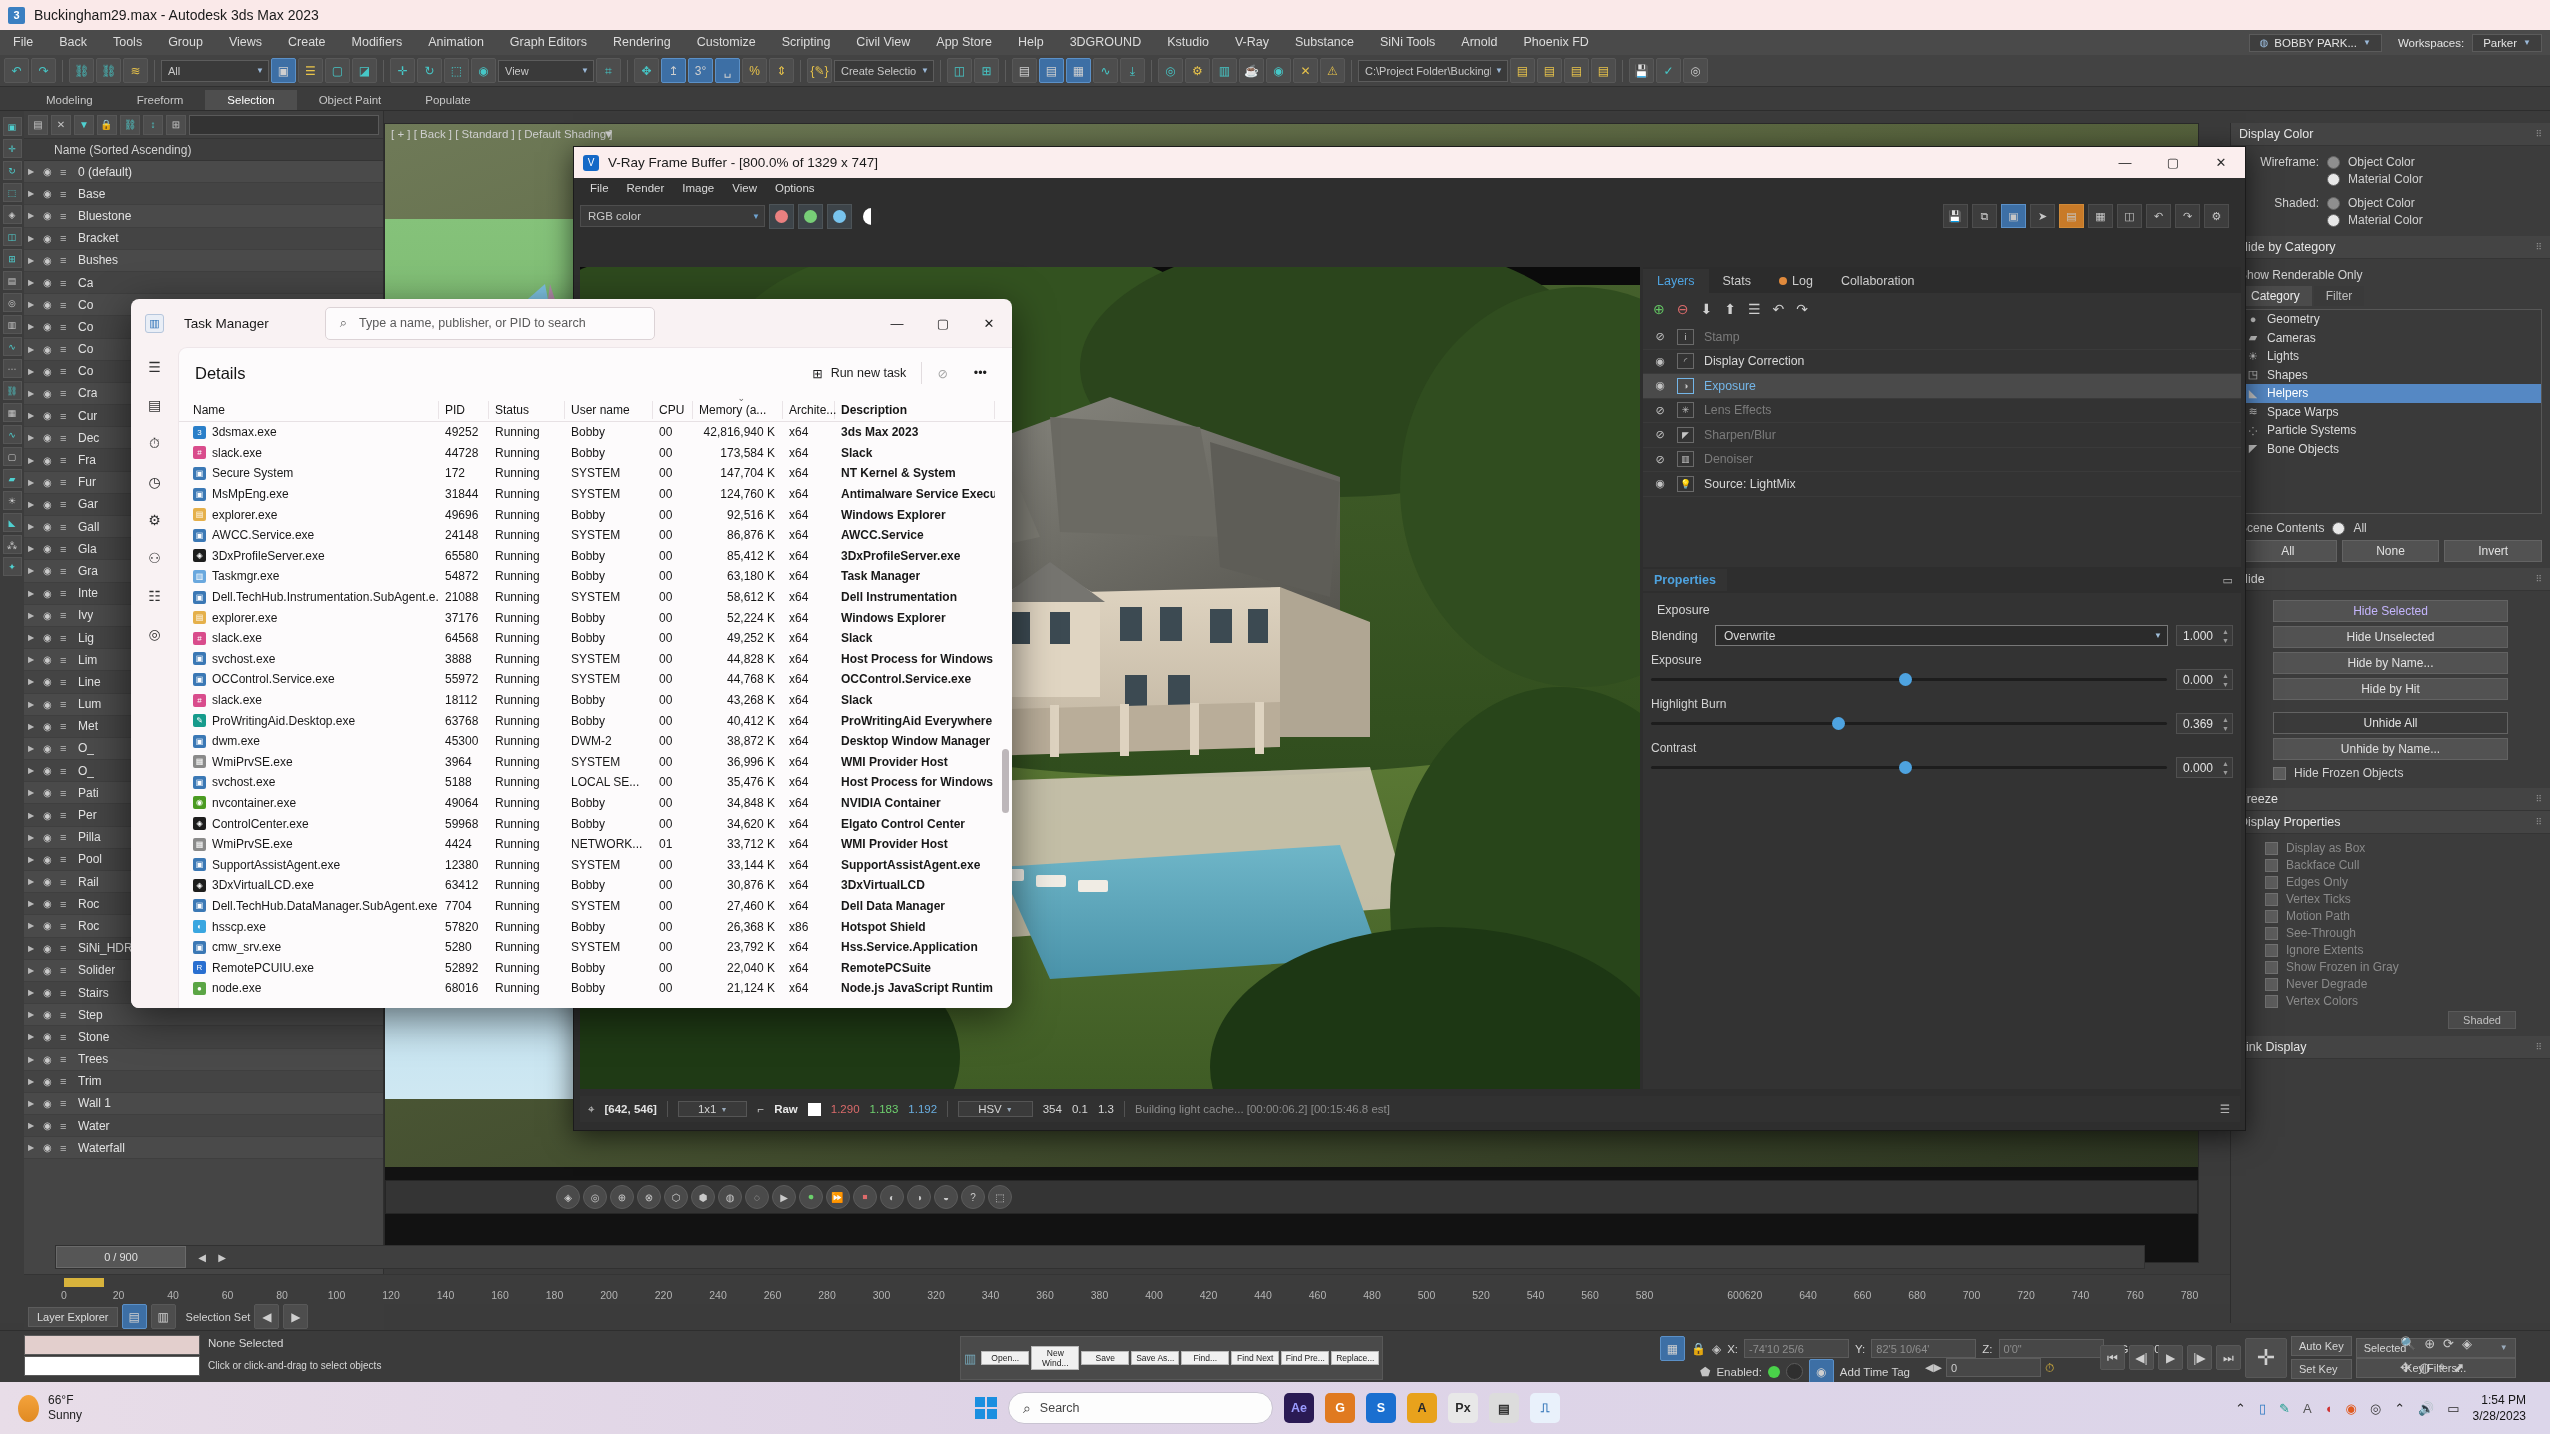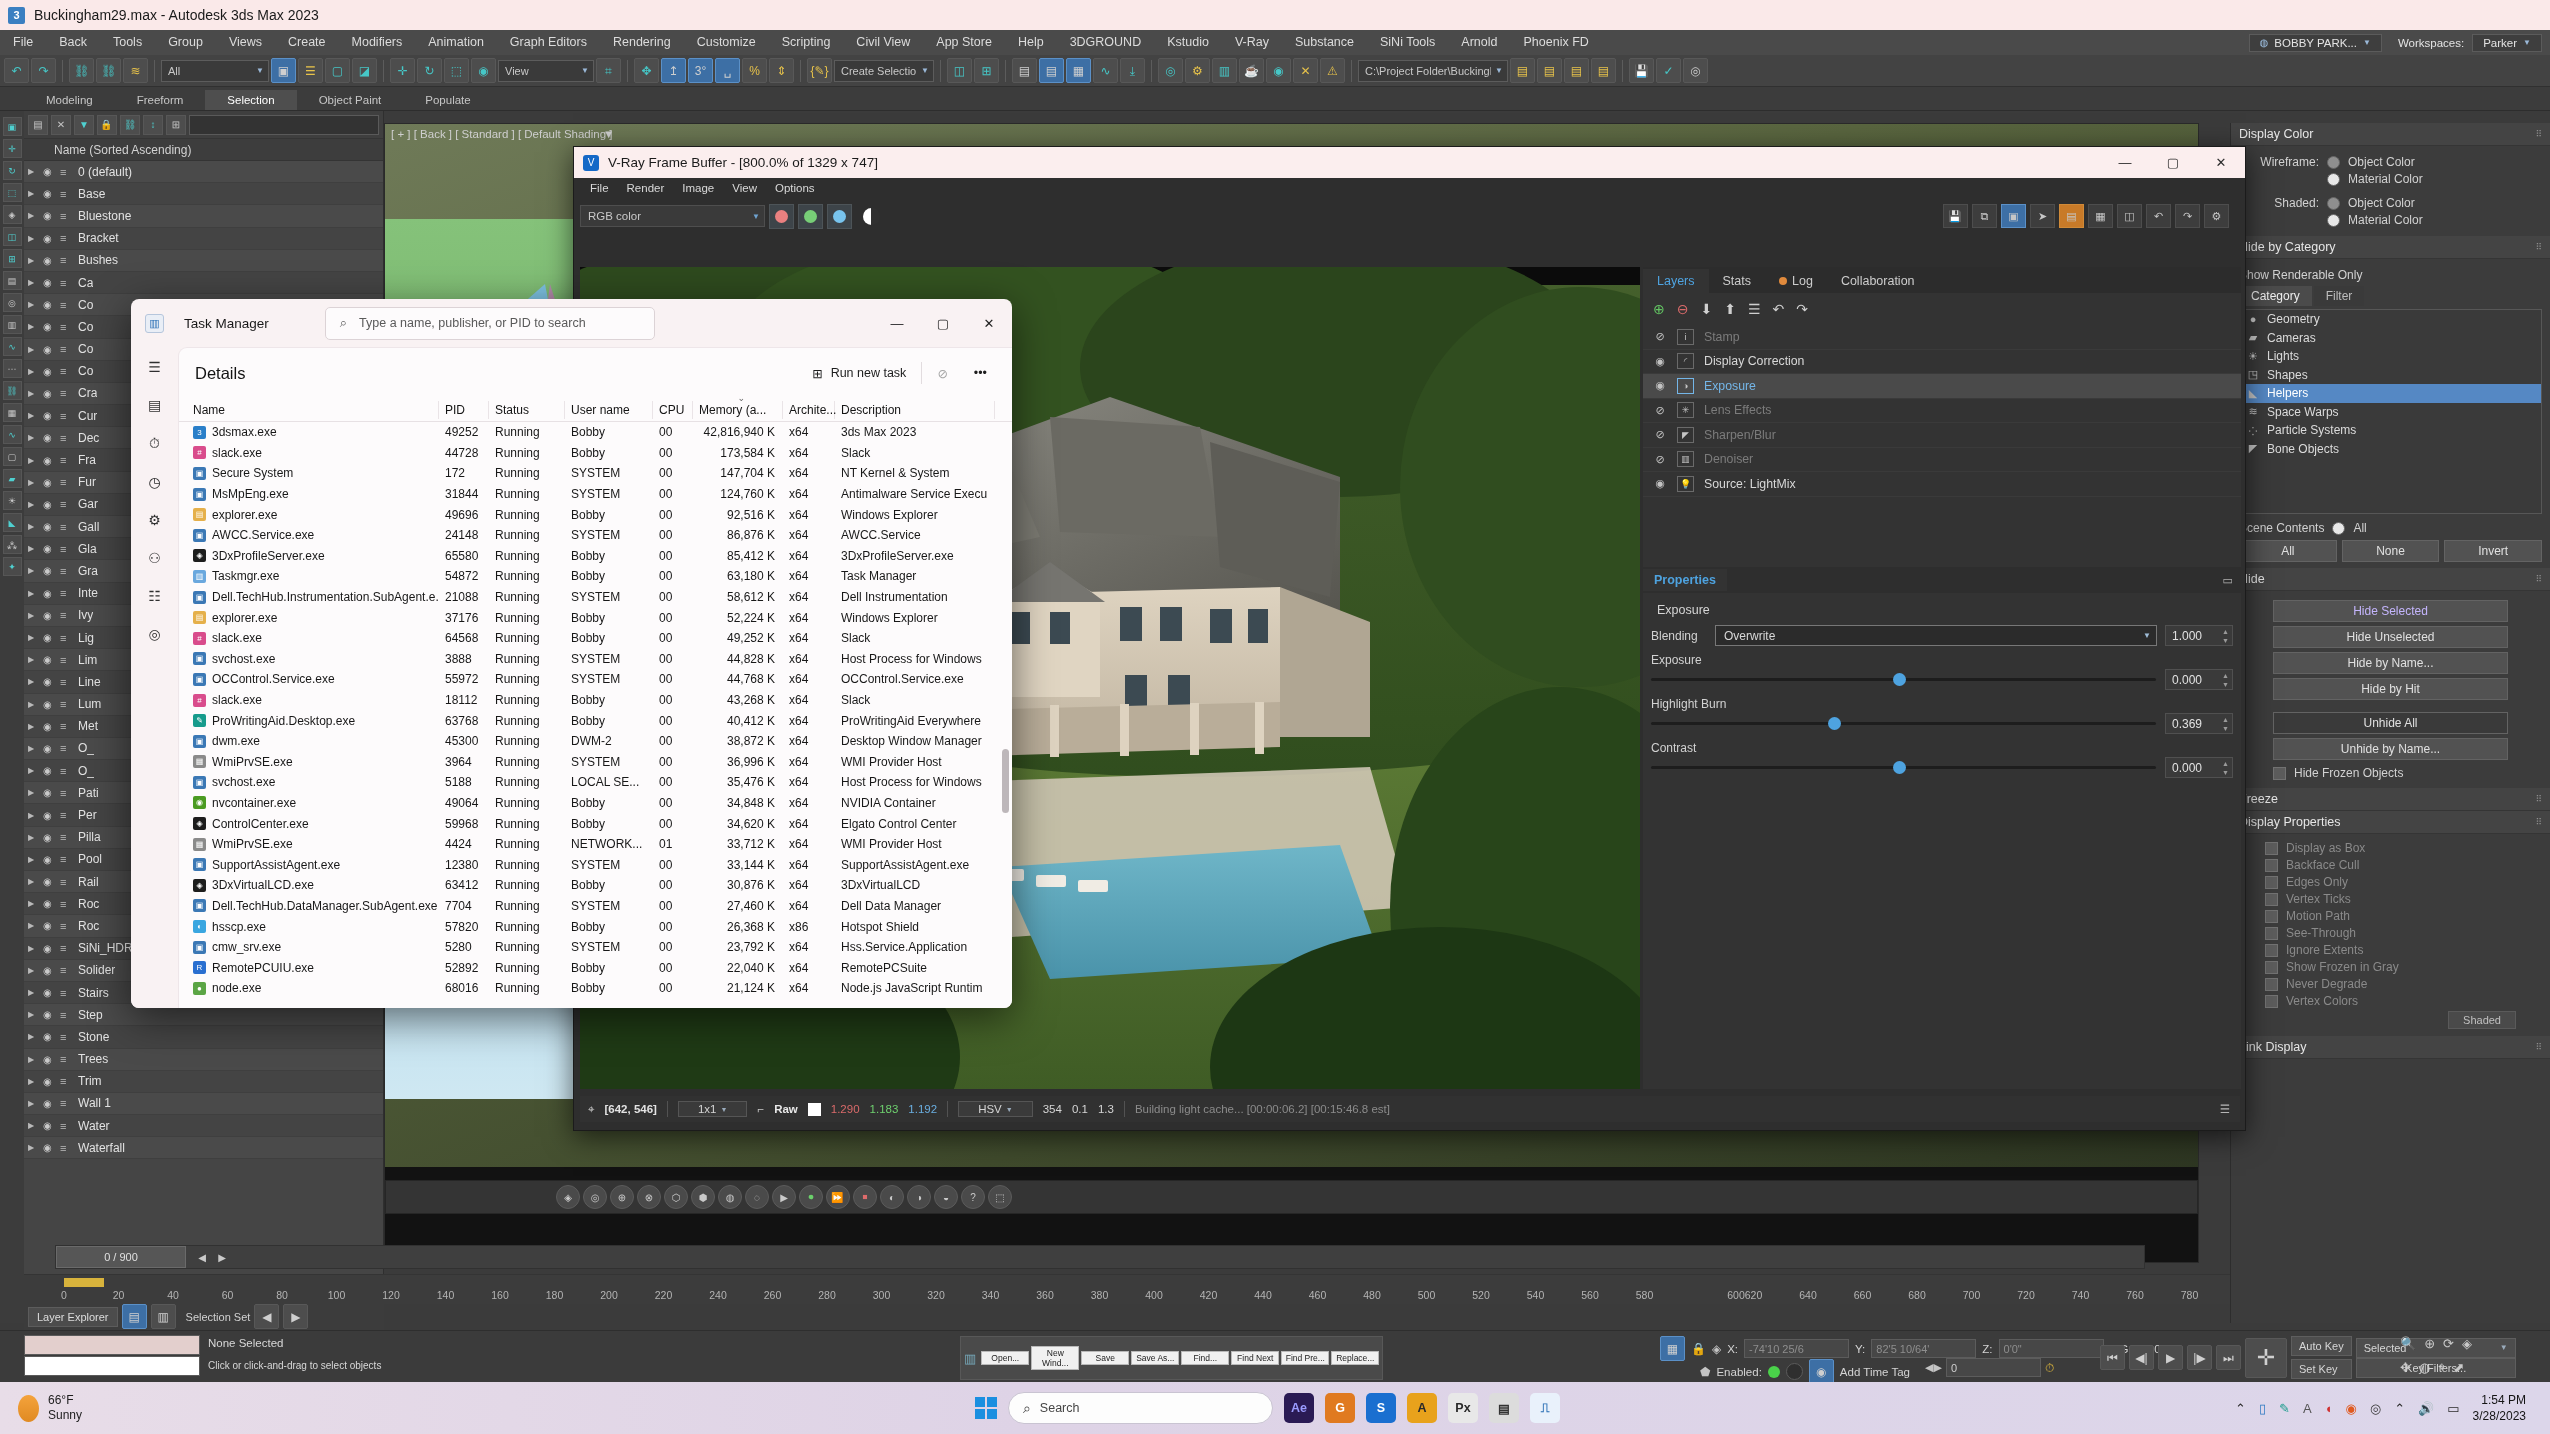--- a/index.html
+++ b/index.html
@@ -190,21 +190,21 @@
   .vp-tabrow { height:26px; background:#2e2e2e; display:flex; align-items:center;}
   .vp-tabrow .pt { color:#4ea3e0; font-size:12.5px; font-weight:bold; padding:4px 11px; background:#333;}
   .vp-tabrow .spacer { flex:1;}
   .vp-body { background:#333; padding:6px 8px 10px 8px;}
   .vp-name { height:22px; background:#333; color:#d6d6d6; font-size:12.5px; display:flex; align-items:center; padding-left:6px;}
   .vp-row { display:flex; align-items:center; gap:8px; margin-top:4px;}
   .vp-row .lab { color:#d2d2d2; font-size:12px; width:56px;}
   .vp-sel { flex:1; height:21px; background:#2b2b2b; border:1px solid #777; color:#d8d8d8; font-size:12px;
      display:flex; align-items:center; padding:0 5px 0 8px;}
   .vp-sel .ca { margin-left:auto; color:#9fbdd8; font-size:8px;}
-  .vp-spin { width:68px; height:21px; background:#3a3a3a; border:1px solid #505050; color:#e2e2e2; font-size:12px;
+  .vp-spin { width:57px; height:21px; background:#3a3a3a; border:1px solid #505050; color:#e2e2e2; font-size:12px;
      display:flex; align-items:center; padding-left:6px; position:relative;}
   .vp-spin .sp { position:absolute; right:3px; top:1px; color:#9a9a9a; font-size:7px; line-height:9px;}
   .vp-lbl { color:#d2d2d2; font-size:12px; margin-top:7px;}
   .vp-sliderow { display:flex; align-items:center; gap:9px; margin-top:2px;}
   .vp-track { flex:1; height:3px; background:#1d1d1d; position:relative; border-radius:2px;}
   .vp-knob { position:absolute; top:-5px; width:13px; height:13px; border-radius:50%; background:#4ea3e0;}
 
   
   .cmdpanel { position:absolute; right:0; top:123px; width:320px; height:1200px; background:#3c3c3c;
      border-left:1px solid #2d2d2d; font-size:12px; color:#d5d5d5; overflow:hidden;}
@@ -266,21 +266,21 @@
   .tm-rows { height:580px; overflow:hidden; }
   .tm-row { display:flex; height:20.6px; align-items:center; font-size:12px; color:#181818; padding-left:8px;}
   .tm-row .c { height:20.6px; display:flex; align-items:center; padding-left:6px; overflow:hidden; white-space:nowrap;}
   .tm-row .c.num { justify-content:flex-end; padding-right:8px;}
   .tm-ico { width:13px; height:13px; margin-right:6px; flex:none; border-radius:2px;
      display:inline-flex; align-items:center; justify-content:center; font-size:8px; color:#fff;}
   .tm-scroll { position:absolute; right:3px; top:450px; width:7px; height:64px; background:#bdb7ba; border-radius:4px;}
 
   .tm-cw-name{width:252px;} .tm-cw-pid{width:50px;} .tm-cw-status{width:76px;}
   .tm-cw-user{width:88px;} .tm-cw-cpu{width:40px;} .tm-cw-mem{width:90px;}
-  .tm-cw-arch{width:52px;} .tm-cw-desc{width:160px;}
+  .tm-cw-arch{width:52px;} .tm-cw-desc{width:160px;font-weight:bold;}
 </style>
 </head>
 <body>
 
 <div id="root">
 
   <div class="max-titlebar">
     <div class="tb-ico">3</div>
     <div class="tb-txt">Buckingham29.max - Autodesk 3ds Max 2023</div>
   </div>

